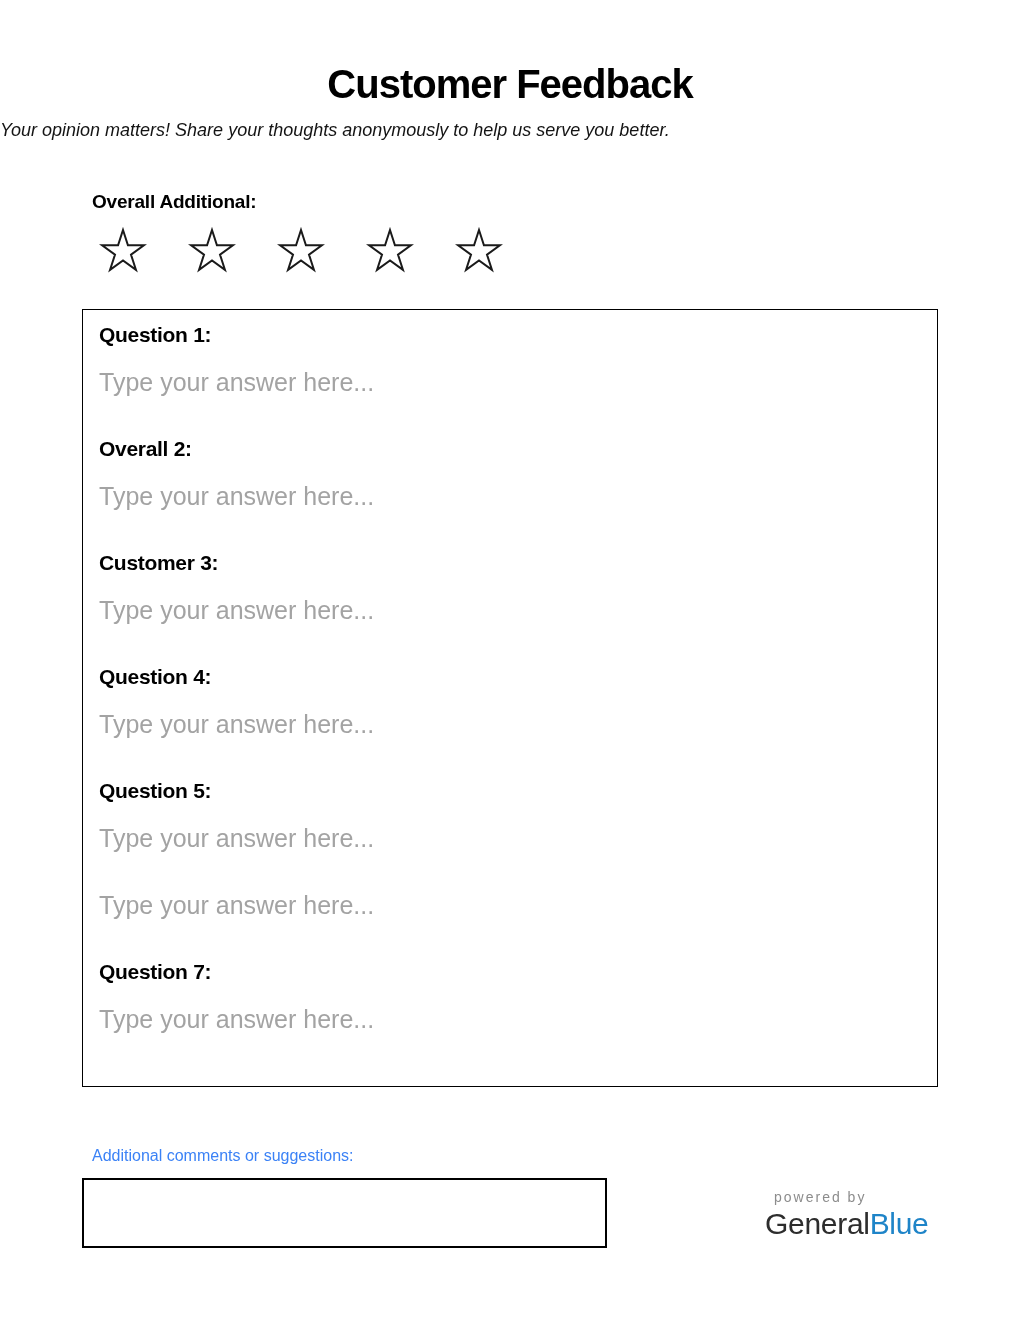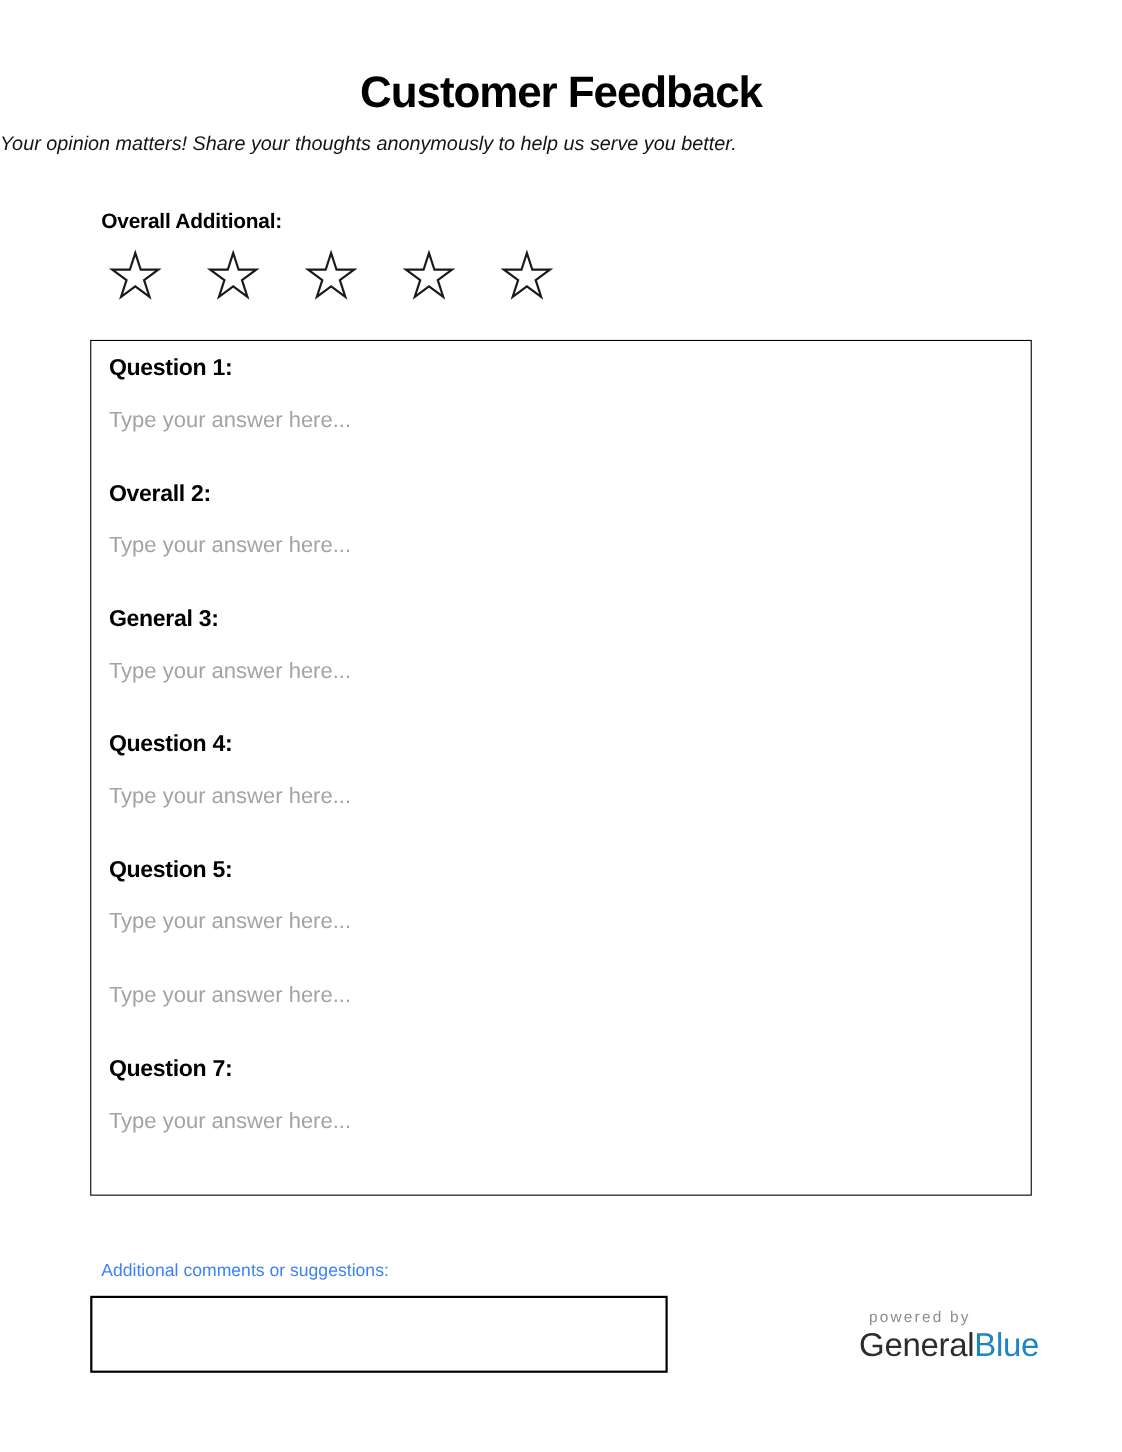--- a/index.html
+++ b/index.html
@@ -58,42 +58,42 @@
   .qblock { margin-bottom: 41px; }
   .qlabel {
     font-size: 21px;
     font-weight: 700;
     line-height: 26px;
     letter-spacing: -0.3px;
     color: #000000;
   }
   .qanswer {
     margin-top: 21px;
-    font-size: 20px;
+    font-size: 25px;
     line-height: 26px;
     color: #a3a3a3;
     cursor: text;
   }
   .comments-label {
     position: absolute;
     left: 92px; top: 1147px;
     font-size: 16px;
     color: #3b82f6;
   }
   .comments-box {
     position: absolute;
     left: 82px; top: 1178px;
     width: 521px; height: 66px;
     border: 2px solid #000000;
     background: #ffffff;
     cursor: text;
   }
   .footer {
     position: absolute;
-    left: 781px; top: 1189px;
+    left: 765px; top: 1189px;
     text-align: left;
   }
   .powered {
     font-size: 14px;
     color: #8c8c8c;
     letter-spacing: 2px;
     padding-left: 9px;
   }
   .brand {
     margin-top: 2px;
@@ -152,21 +152,21 @@
     <div class="qlabel">Question 1:</div>
     <div class="qanswer">Type your answer here...</div>
   </div>
 
   <div class="qblock">
     <div class="qlabel">Overall 2:</div>
     <div class="qanswer">Type your answer here...</div>
   </div>
 
   <div class="qblock">
-    <div class="qlabel">General 3:</div>
+    <div class="qlabel">Customer 3:</div>
     <div class="qanswer">Type your answer here...</div>
   </div>
 
   <div class="qblock">
     <div class="qlabel">Question 4:</div>
     <div class="qanswer">Type your answer here...</div>
   </div>
 
   <div class="qblock">
     <div class="qlabel">Question 5:</div>

